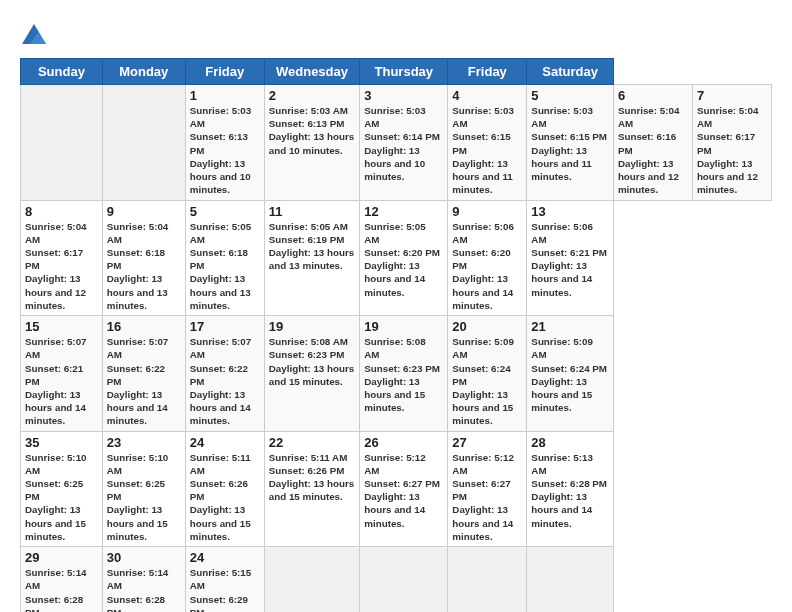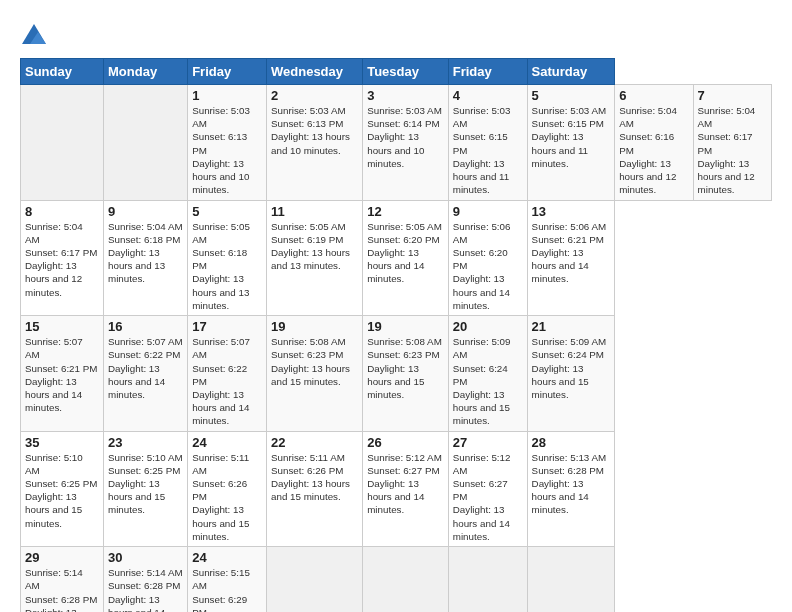--- a/index.html
+++ b/index.html
@@ -62,21 +62,21 @@
     .calendar {
       width: 100%;
       border-collapse: collapse;
       margin-top: 8px;
       font-size: 10.5px;
     }
     .calendar thead tr th {
       background: #2a6db5;
       color: #fff;
       padding: 5px 4px;
-      text-align: left;
+      text-align: center;
       font-size: 13px;
       font-weight: bold;
       border: 1px solid #1a5a9a;
     }
     .calendar tbody tr td {
       vertical-align: top;
       border: 1px solid #ccc;
       padding: 3px 4px 3px 4px;
       width: 113px;
       min-height: 70px;
@@ -89,20 +89,21 @@
       font-size: 13px;
       font-weight: bold;
       color: #222;
       display: block;
       margin-bottom: 1px;
     }
     .day-info {
       font-size: 9.8px;
       color: #333;
       line-height: 1.35;
+      font-weight: bold;
     }
     .empty-cell {
       background: #f0f0f0 !important;
     }
   </style>
 </head>
 <body>
 
 <div class="page">
   <div class="header-row">
@@ -122,21 +123,21 @@
     </div>
   </div>
 
   <table class="calendar">
     <thead>
       <tr>
       <th>Sunday</th>
           <th>Monday</th>
           <th>Friday</th>
           <th>Wednesday</th>
-          <th>Tuesday</th>
+          <th>Thursday</th>
           <th>Friday</th>
           <th>Saturday</th>
         </tr>
     </thead>
     <tbody id="calendar-body">
     <tr>
           <td class="empty-cell"></td>
           <td class="empty-cell"></td>
           <td>
             <span class="day-num">1</span>

